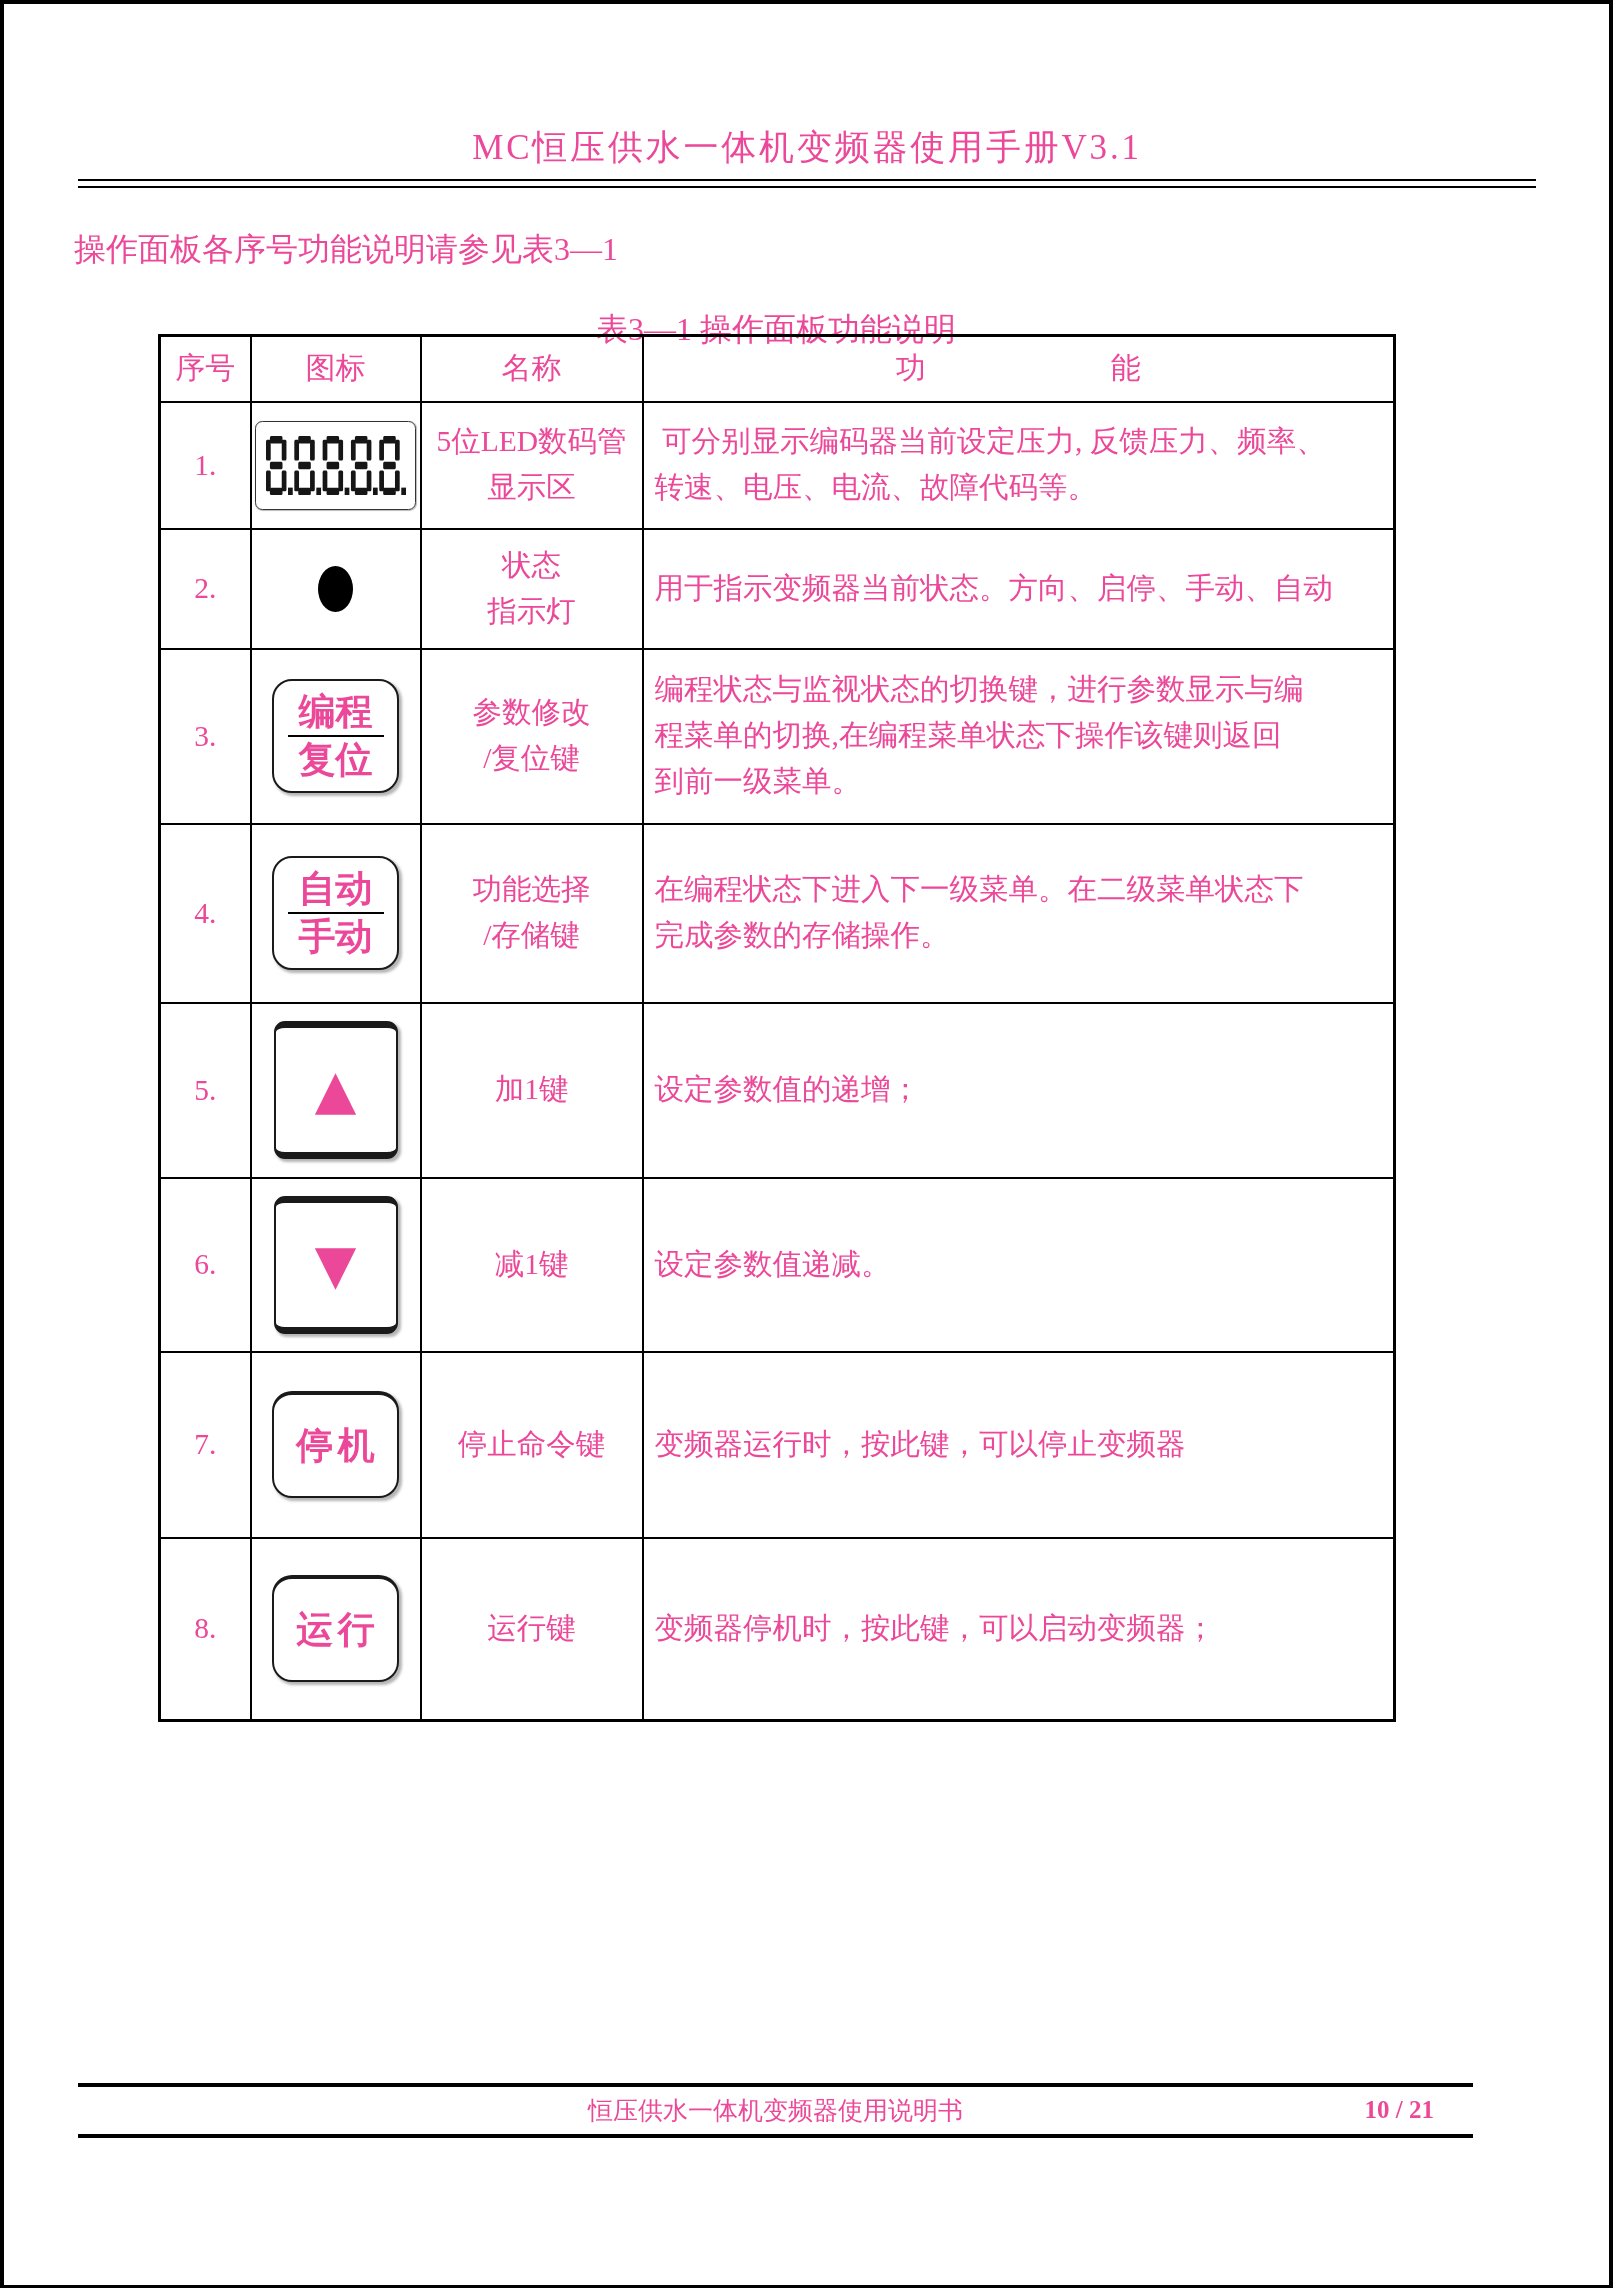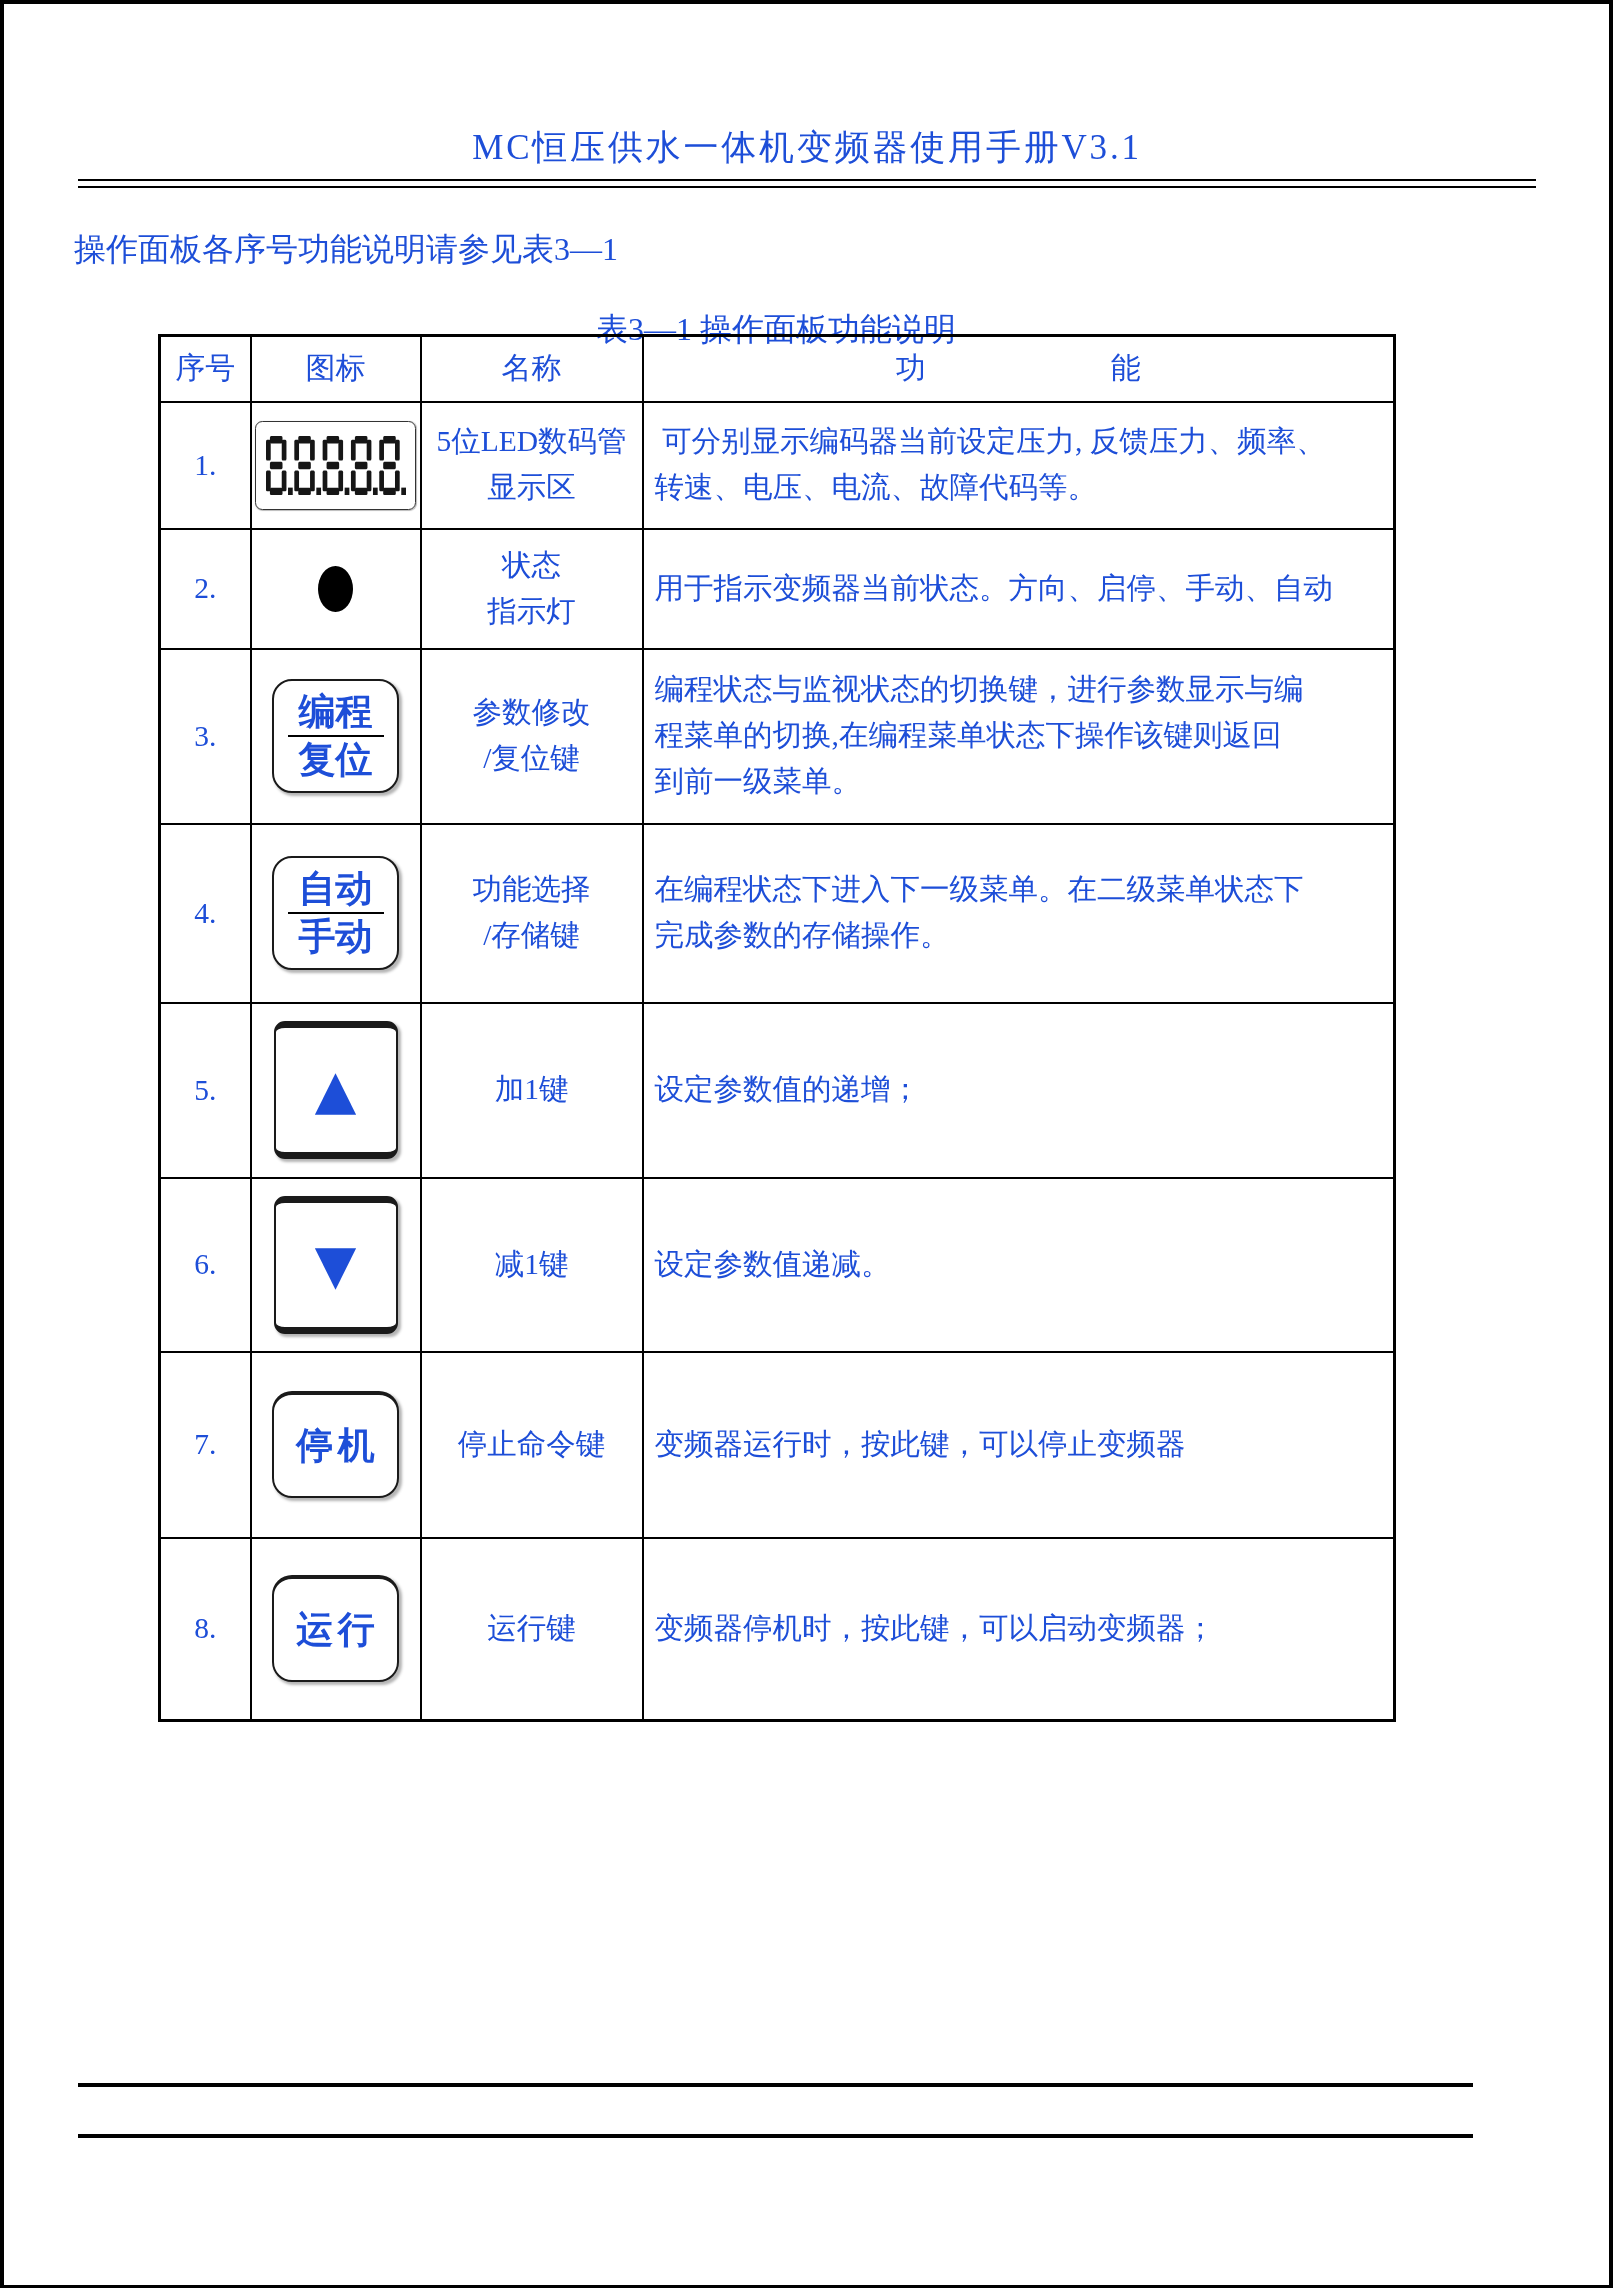--- a/index.html
+++ b/index.html
@@ -1,19 +1,19 @@
 <!DOCTYPE html>
 <html style="font-size:14.8px"><head>
 <meta charset="utf-8">
 <style>
   html,body { margin:0; padding:0; background:#e8e8e8; }
   .page {
     position:relative; width:1613px; height:2289px; margin:0 auto;
     background:#ffffff; border:4.6px solid #000; box-sizing:border-box;
-    font-family:"Liberation Serif","DejaVu Serif",serif; color:#1d4ed8;
+    font-family:"Liberation Serif","DejaVu Serif",serif; color:#ec4899;
     overflow:hidden;
   }
   .doc-title {
     position:absolute; top:120px; left:74px; width:1458px;
     text-align:center; font-size:35px; letter-spacing:2.8px; white-space:nowrap;
   }
   .head-rule {
     position:absolute; top:175px; left:74px; width:1458px; height:4.6px;
     border-top:2.8px solid #000; border-bottom:2.8px solid #000; box-sizing:content-box;
   }
@@ -229,16 +229,20 @@
             <span>运行</span>
           </span>
         </td>
         <td class="c-name">运行键</td>
         <td class="c-func">变频器停机时，按此键，可以启动变频器；</td>
       </tr>
     </tbody>
   </table>
 
   <div class="footer-rule" style="top:2079px"></div>
+  <div class="footer-line">
+    <span>恒压供水一体机变频器使用说明书</span>
+    <span class="page-num">10 / 21</span>
+  </div>
   <div class="footer-rule" style="top:2130px"></div>
 
 </div>
 
 
 </body></html>

